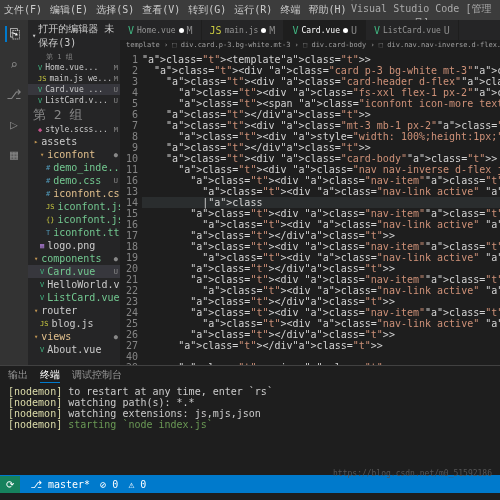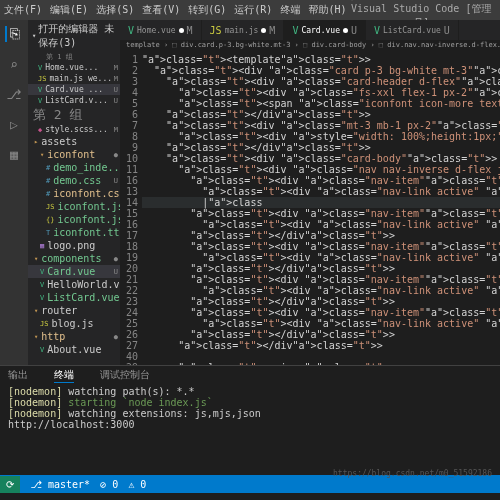--- a/index.html
+++ b/index.html
@@ -28,21 +28,21 @@
 .tab.active{background:#1e1e1e;color:#fff}
 .tab .dot{width:5px;height:5px;border-radius:50%;background:#fff}
 .breadcrumb{height:14px;padding:1px 6px;font-size:7px;color:#a0a0a0;white-space:nowrap;overflow:hidden}
 .code{flex:1;display:flex;overflow:hidden;font-size:8px;line-height:11px}
 .gutter{width:22px;text-align:right;color:#858585;padding-right:4px;background:#1e1e1e}
 .gutter div{height:11px}
 .lines{flex:1;overflow:hidden}
 .lines pre{white-space:pre;color:#d4d4d4}.s{color:#ce9178}
 .line-hl{background:#2a2d2e;display:inline-block;width:100%}
 .terminal{height:110px;background:#1e1e1e;border-top:1px solid #414141}
-.term-tabs{height:18px;display:flex;gap:26px;padding:2px 8px;font-size:8px;color:#969696;align-items:center}
+.term-tabs{height:18px;display:flex;gap:12px;padding:2px 8px;font-size:8px;color:#969696;align-items:center}
 .term-tabs .tt.active{color:#fff;border-bottom:1px solid #007acc}
 .term-body{padding:2px 8px;font-size:8px;line-height:11px;font-family:Consolas,monospace}
 .y{color:#dcdcaa}.g{color:#6a9955}
 .statusbar{height:18px;background:#007acc;display:flex;align-items:center;padding:0 6px;font-size:8px;color:#fff;gap:10px}
 .statusbar .sync{background:#16825d;padding:3px 6px;margin-left:-6px}
 .watermark{position:absolute;bottom:22px;right:8px;color:#555;font-size:8px}
 </style>
 </head>
 <body>
 
@@ -148,21 +148,21 @@
           <span class="">router</span>
           <span class="st "></span>
         </div>
         <div class="sb-item " style="padding-left:12px">
           <span class="fi js">JS</span>
           <span class="">blog.js</span>
           <span class="st "></span>
         </div>
         <div class="sb-item " style="padding-left:6px">
           <span class="fi folder">▾</span>
-          <span class="orange">http</span>
+          <span class="orange">views</span>
           <span class="st orange">●</span>
         </div>
         <div class="sb-item " style="padding-left:12px">
           <span class="fi vue">V</span>
           <span class="">About.vue</span>
           <span class="st "></span>
         </div>
       </div>
   </div>
 
@@ -251,24 +251,24 @@
   </div>
 </div>
 
 <div class="terminal">
   <div class="term-tabs" id="ttabs">
       <span class="tt ">输出</span>
       <span class="tt active">终端</span>
       <span class="tt ">调试控制台</span>
     </div>
   <div class="term-body" id="tbody">
+      <div><span class="y">[nodemon]</span><span class=""> to restart at any time, enter `rs`</span></div>
       <div><span class="y">[nodemon]</span><span class=""> watching path(s): *.*</span></div>
+      <div><span class="y">[nodemon]</span><span class=""> watching extensions: js,mjs,json</span></div>
       <div><span class="y">[nodemon]</span><span class="g"> starting `node index.js`</span></div>
-      <div><span class="y">[nodemon]</span><span class=""> watching extensions: js,mjs,json</span></div>
-      <div><span class="">http://localhost:3000</span></div>
     </div>
 </div>
 
 <div class="statusbar">
   <span class="sync">⟳</span>
   <span>⎇ <span>master*</span></span>
   <span>⊘ 0</span>
   <span>⚠ 0</span>
 </div>
 

